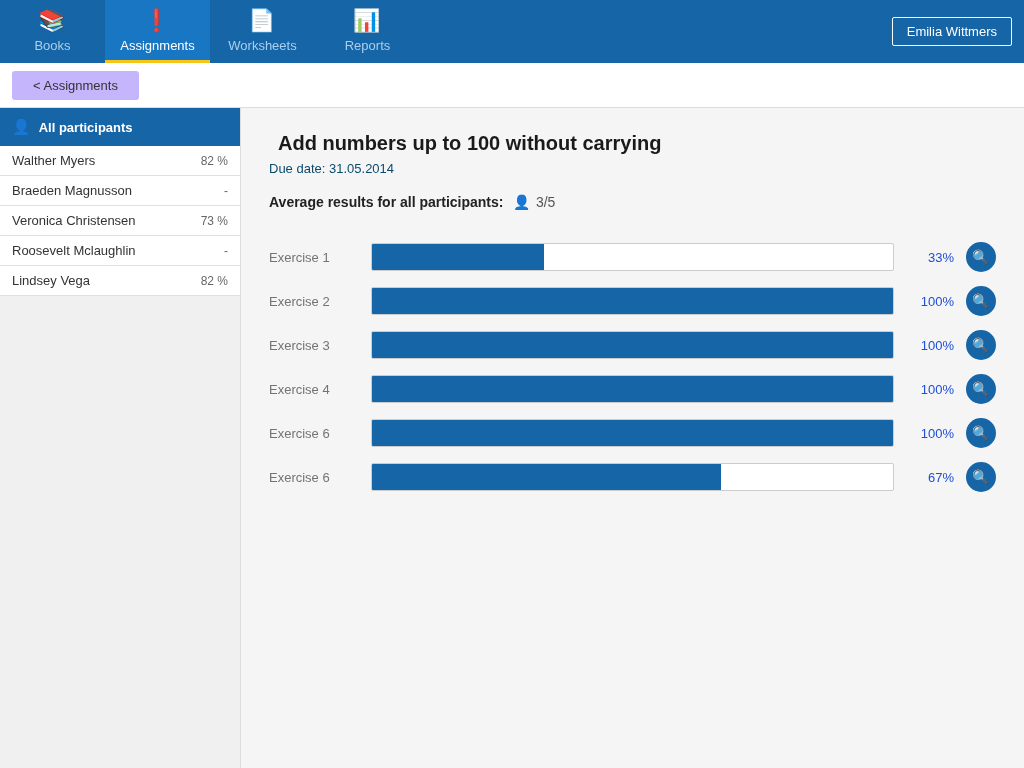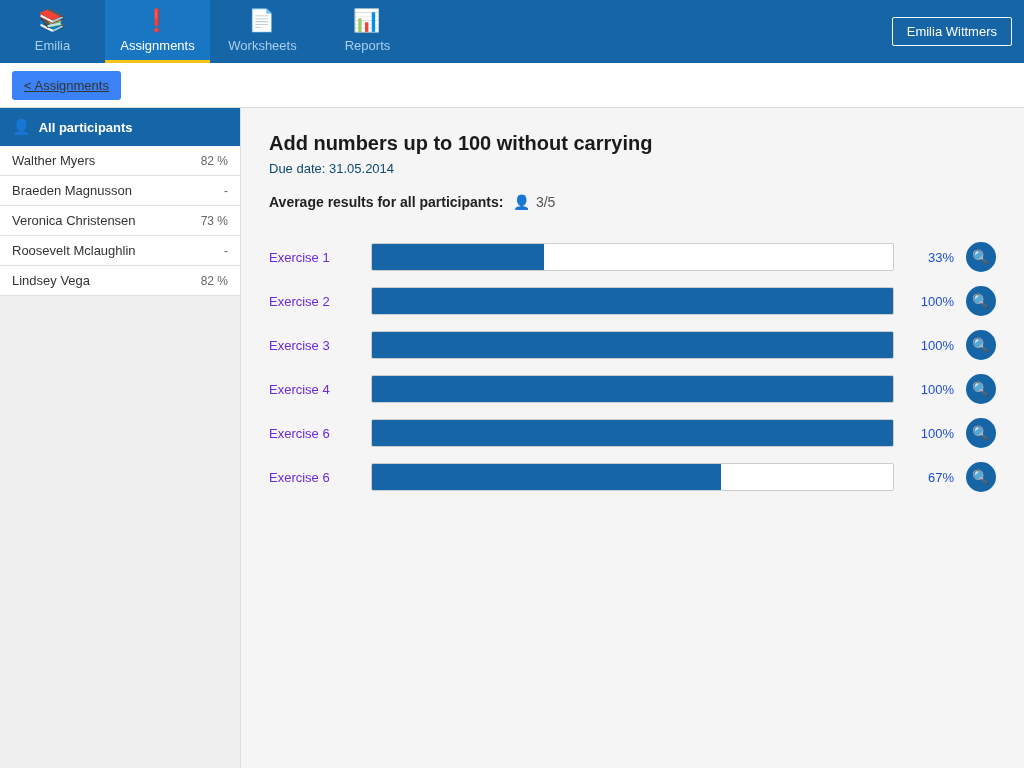--- a/index.html
+++ b/index.html
@@ -48,31 +48,30 @@
     
     .sub-header {
       background: #fff;
       height: 45px;
       display: flex;
       align-items: center;
       padding: 0 12px;
       border-bottom: 1px solid #ddd;
     }
     .back-button {
-      background: #3b82f6;
+      background: #c4b5fd;
       border: none;
-      padding: 7px 12px;
+      padding: 7px 21px;
       border-radius: 3px;
       font-size: 13px;
       cursor: pointer;
       color: #333;
       display: flex;
       align-items: center;
       gap: 5px;
-      text-decoration: underline;
     }
 
     
     .main-layout {
       display: flex;
       height: calc(768px - 63px - 45px);
     }
 
     
     .sidebar {
@@ -117,20 +116,21 @@
       flex: 1;
       background: #f5f5f5;
       padding: 24px 28px;
       overflow-y: auto;
     }
     .assignment-title {
       font-size: 20px;
       font-weight: bold;
       color: #1a1a1a;
       margin-bottom: 6px;
+      margin-left: 9px;
     }
     .due-date {
       font-size: 13px;
       color: #0c4a6e;
       margin-bottom: 18px;
     }
     .avg-results-row {
       display: flex;
       align-items: center;
       gap: 10px;
@@ -153,21 +153,21 @@
     
     .exercise-row {
       display: flex;
       align-items: center;
       margin-bottom: 14px;
       gap: 12px;
     }
     .exercise-label {
       width: 90px;
       font-size: 13px;
-      color: #6d28d9;
+      color: #737373;
       flex-shrink: 0;
     }
     .bar-container {
       flex: 1;
       height: 28px;
       background: #fff;
       border: 1px solid #ccc;
       border-radius: 2px;
       overflow: hidden;
     }
@@ -196,21 +196,21 @@
       color: #fff;
       font-size: 14px;
     }
   </style>
 </head>
 <body>
 
 <nav class="top-nav">
   <div class="nav-item">
     <span class="nav-icon">📚</span>
-    <span>Emilia</span>
+    <span>Books</span>
   </div>
   <div class="nav-item active">
     <span class="nav-icon">❗</span>
     <span>Assignments</span>
   </div>
   <div class="nav-item">
     <span class="nav-icon">📄</span>
     <span>Worksheets</span>
   </div>
   <div class="nav-item">

